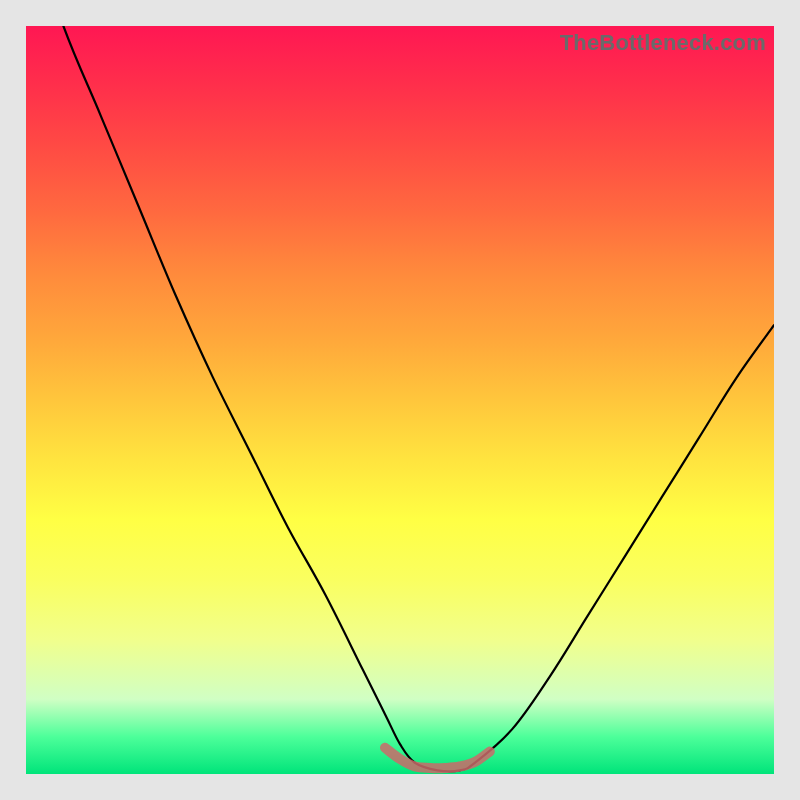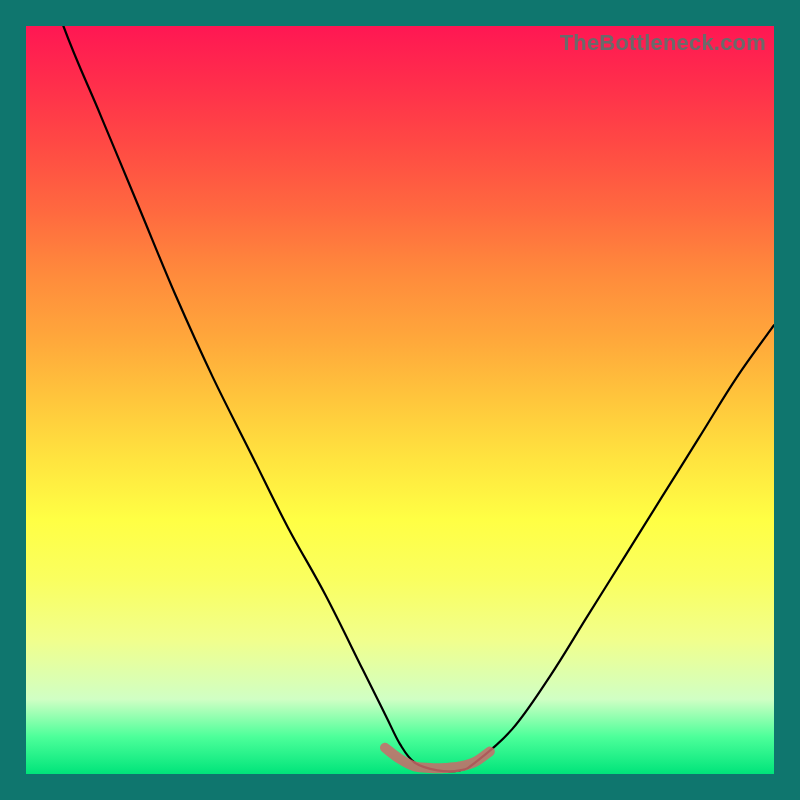--- a/index.html
+++ b/index.html
@@ -1,20 +1,20 @@
 <!DOCTYPE html>
 <html><head>
 <meta charset="utf-8">
 <style>
   * { margin: 0; padding: 0; box-sizing: border-box; }
   html, body { width: 800px; height: 800px; overflow: hidden; }
   .frame {
     width: 800px;
     height: 800px;
-    background: #0f766e;
+    background: #e5e5e5;
     position: relative;
   }
   .plot-area {
     position: absolute;
     left: 26px;
     top: 26px;
     width: 748px;
     height: 748px;
     background: linear-gradient(to bottom,
       #ff1753 0%,

